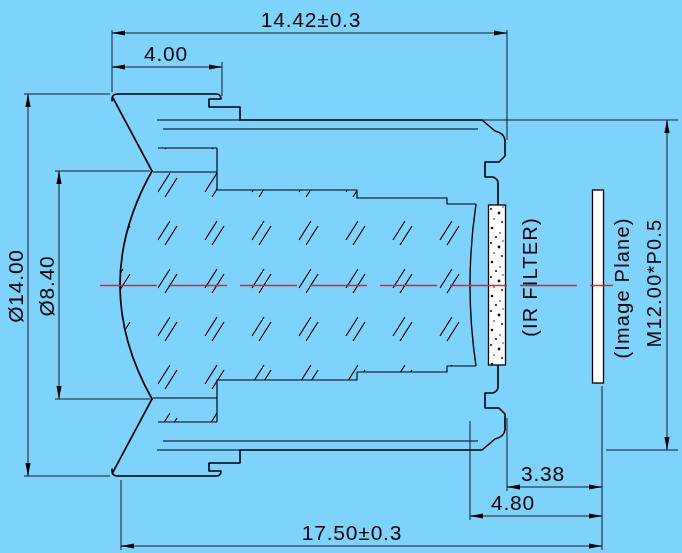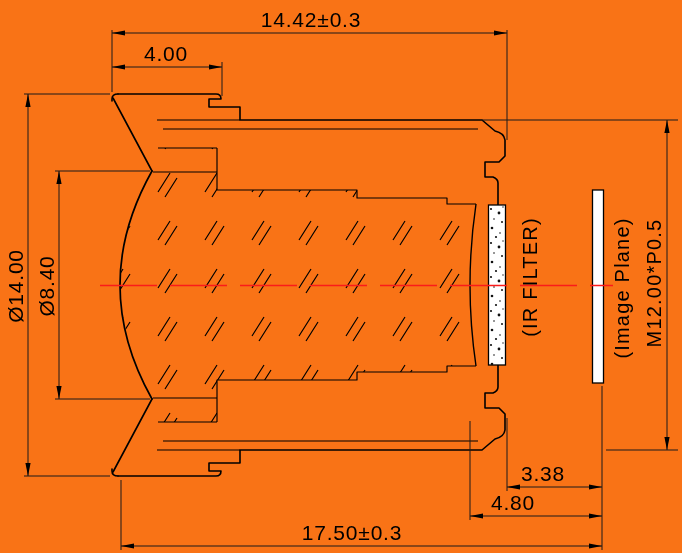--- a/index.html
+++ b/index.html
@@ -1,16 +1,16 @@
 <!DOCTYPE html>
 <html><head>
 <meta charset="utf-8">
 <style>
   html,body{margin:0;padding:0;background:#ffffff;}
-  .stage{width:682px;height:553px;position:relative;background:#f97316;overflow:hidden;}
+  .stage{width:682px;height:553px;position:relative;background:#7dd3fc;overflow:hidden;}
   svg{display:block;}
   text{font-family:"Liberation Sans","DejaVu Sans",sans-serif;fill:#000;}
   .dim-text{font-size:21px;letter-spacing:0.8px;}
   .vlabel{font-size:20px;letter-spacing:1.2px;}
 </style>
 </head>
 <body>
 
 <div class="stage">
 <svg width="682" height="553" viewBox="0 0 682 553">

